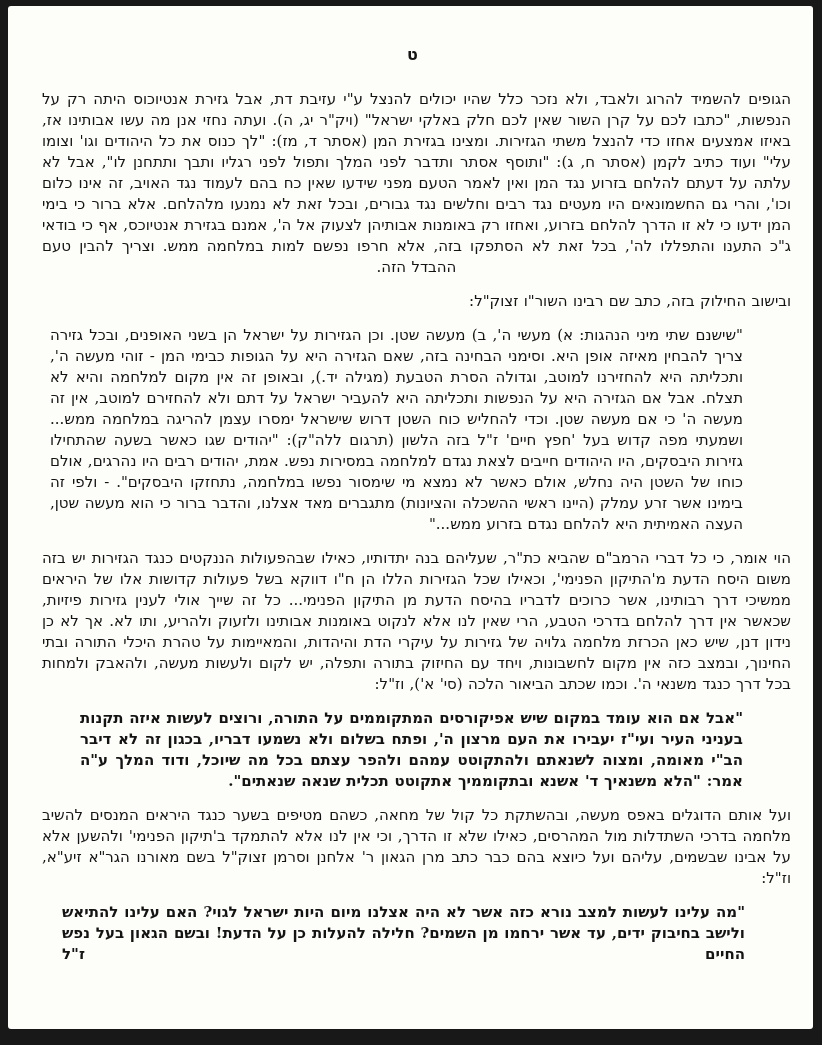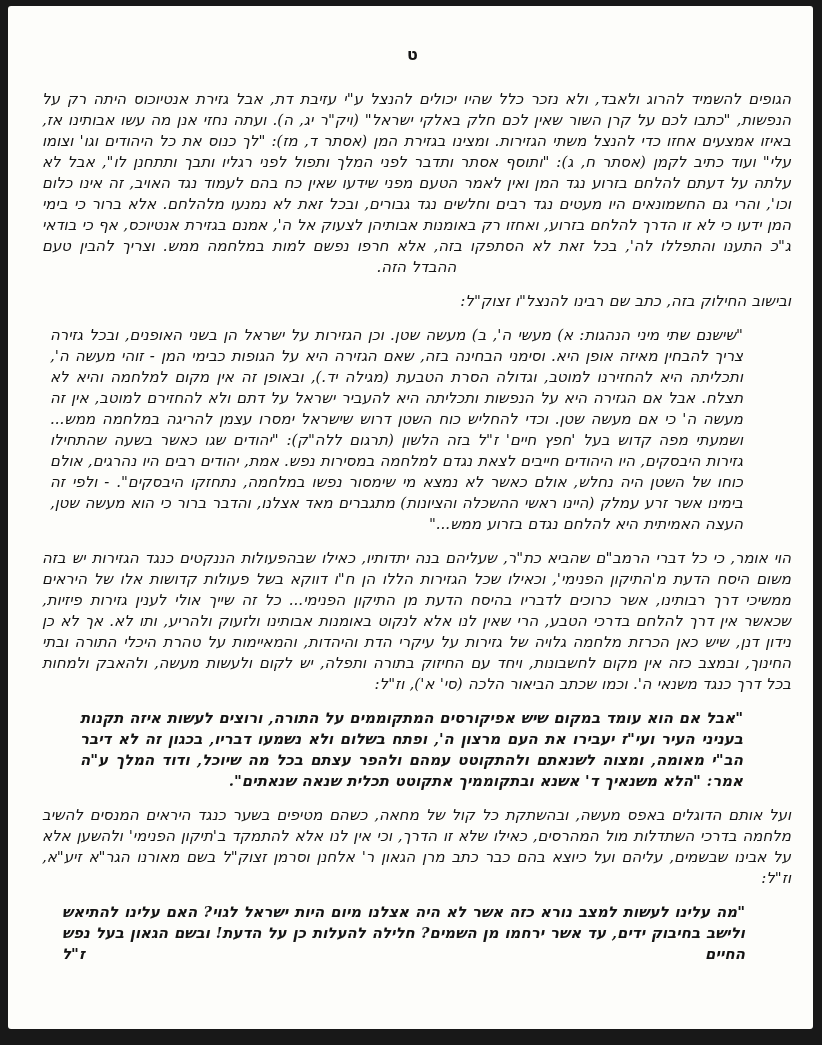--- a/index.html
+++ b/index.html
@@ -36,21 +36,20 @@
     text-align: center;
     font-size: 16px;
     font-weight: bold;
     margin-bottom: 24px;
   }
   .para, .quote {
     margin: 0 0 13px 8px;
     text-align: justify;
     text-align-last: right;
     word-spacing: 0.5px;
-    font-style: italic;
   }
   .last-center { text-align-last: center; }
   .quote-1 {
     margin-right: 48px;
     margin-left: 16px;
   }
   .quote-2 {
     margin-right: 48px;
     margin-left: 46px;
     font-weight: bold;
@@ -66,21 +65,21 @@
 </head>
 <body>
 
 <div class="scan-frame">
   <div class="page">
 
     <div class="page-number">ט</div>
 
     <p class="para last-center">הגופים להשמיד להרוג ולאבד, ולא נזכר כלל שהיו יכולים להנצל ע"י עזיבת דת, אבל גזירת אנטיוכוס היתה רק על הנפשות, "כתבו לכם על קרן השור שאין לכם חלק באלקי ישראל" (ויק"ר יג, ה). ועתה נחזי אנן מה עשו אבותינו אז, באיזו אמצעים אחזו כדי להנצל משתי הגזירות. ומצינו בגזירת המן (אסתר ד, מז): "לך כנוס את כל היהודים וגו' וצומו עלי" ועוד כתיב לקמן (אסתר ח, ג): "ותוסף אסתר ותדבר לפני המלך ותפול לפני רגליו ותבך ותתחנן לו", אבל לא עלתה על דעתם להלחם בזרוע נגד המן ואין לאמר הטעם מפני שידעו שאין כח בהם לעמוד נגד האויב, זה אינו כלום וכו', והרי גם החשמונאים היו מעטים נגד רבים וחלשים נגד גבורים, ובכל זאת לא נמנעו מלהלחם. אלא ברור כי בימי המן ידעו כי לא זו הדרך להלחם בזרוע, ואחזו רק באומנות אבותיהן לצעוק אל ה', אמנם בגזירת אנטיוכס, אף כי בודאי ג"כ התענו והתפללו לה', בכל זאת לא הסתפקו בזה, אלא חרפו נפשם למות במלחמה ממש. וצריך להבין טעם ההבדל הזה.</p>
 
-    <p class="para">ובישוב החילוק בזה, כתב שם רבינו להנצל"ו זצוק"ל:</p>
+    <p class="para">ובישוב החילוק בזה, כתב שם רבינו השור"ו זצוק"ל:</p>
 
     <blockquote class="quote quote-1">"שישנם שתי מיני הנהגות: א) מעשי ה', ב) מעשה שטן. וכן הגזירות על ישראל הן בשני האופנים, ובכל גזירה צריך להבחין מאיזה אופן היא. וסימני הבחינה בזה, שאם הגזירה היא על הגופות כבימי המן - זוהי מעשה ה', ותכליתה היא להחזירנו למוטב, וגדולה הסרת הטבעת (מגילה יד.), ובאופן זה אין מקום למלחמה והיא לא תצלח. אבל אם הגזירה היא על הנפשות ותכליתה היא להעביר ישראל על דתם ולא להחזירם למוטב, אין זה מעשה ה' כי אם מעשה שטן. וכדי להחליש כוח השטן דרוש שישראל ימסרו עצמן להריגה במלחמה ממש... ושמעתי מפה קדוש בעל 'חפץ חיים' ז"ל בזה הלשון (תרגום ללה"ק): "יהודים שגו כאשר בשעה שהתחילו גזירות היבסקים, היו היהודים חייבים לצאת נגדם למלחמה במסירות נפש. אמת, יהודים רבים היו נהרגים, אולם כוחו של השטן היה נחלש, אולם כאשר לא נמצא מי שימסור נפשו במלחמה, נתחזקו היבסקים". - ולפי זה בימינו אשר זרע עמלק (היינו ראשי ההשכלה והציונות) מתגברים מאד אצלנו, והדבר ברור כי הוא מעשה שטן, העצה האמיתית היא להלחם נגדם בזרוע ממש..."</blockquote>
 
     <p class="para">הוי אומר, כי כל דברי הרמב"ם שהביא כת"ר, שעליהם בנה יתדותיו, כאילו שבהפעולות הננקטים כנגד הגזירות יש בזה משום היסח הדעת מ'התיקון הפנימי', וכאילו שכל הגזירות הללו הן ח"ו דווקא בשל פעולות קדושות אלו של היראים ממשיכי דרך רבותינו, אשר כרוכים לדבריו בהיסח הדעת מן התיקון הפנימי... כל זה שייך אולי לענין גזירות פיזיות, שכאשר אין דרך להלחם בדרכי הטבע, הרי שאין לנו אלא לנקוט באומנות אבותינו ולזעוק ולהריע, ותו לא. אך לא כן נידון דנן, שיש כאן הכרזת מלחמה גלויה של גזירות על עיקרי הדת והיהדות, והמאיימות על טהרת היכלי התורה ובתי החינוך, ובמצב כזה אין מקום לחשבונות, ויחד עם החיזוק בתורה ותפלה, יש לקום ולעשות מעשה, ולהאבק ולמחות בכל דרך כנגד משנאי ה'. וכמו שכתב הביאור הלכה (סי' א'), וז"ל:</p>
 
     <blockquote class="quote quote-2">"אבל אם הוא עומד במקום שיש אפיקורסים המתקוממים על התורה, ורוצים לעשות איזה תקנות בעניני העיר ועי"ז יעבירו את העם מרצון ה', ופתח בשלום ולא נשמעו דבריו, בכגון זה לא דיבר הב"י מאומה, ומצוה לשנאתם ולהתקוטט עמהם ולהפר עצתם בכל מה שיוכל, ודוד המלך ע"ה אמר: "הלא משנאיך ד' אשנא ובתקוממיך אתקוטט תכלית שנאה שנאתים".</blockquote>
 
     <p class="para">ועל אותם הדוגלים באפס מעשה, ובהשתקת כל קול של מחאה, כשהם מטיפים בשער כנגד היראים המנסים להשיב מלחמה בדרכי השתדלות מול המהרסים, כאילו שלא זו הדרך, וכי אין לנו אלא להתמקד ב'תיקון הפנימי' ולהשען אלא על אבינו שבשמים, עליהם ועל כיוצא בהם כבר כתב מרן הגאון ר' אלחנן וסרמן זצוק"ל בשם מאורנו הגר"א זיע"א, וז"ל:</p>
 
     <blockquote class="quote quote-3">"מה עלינו לעשות למצב נורא כזה אשר לא היה אצלנו מיום היות ישראל לגוי? האם עלינו להתיאש ולישב בחיבוק ידים, עד אשר ירחמו מן השמים? חלילה להעלות כן על הדעת! ובשם הגאון בעל נפש החיים ז"ל</blockquote>

